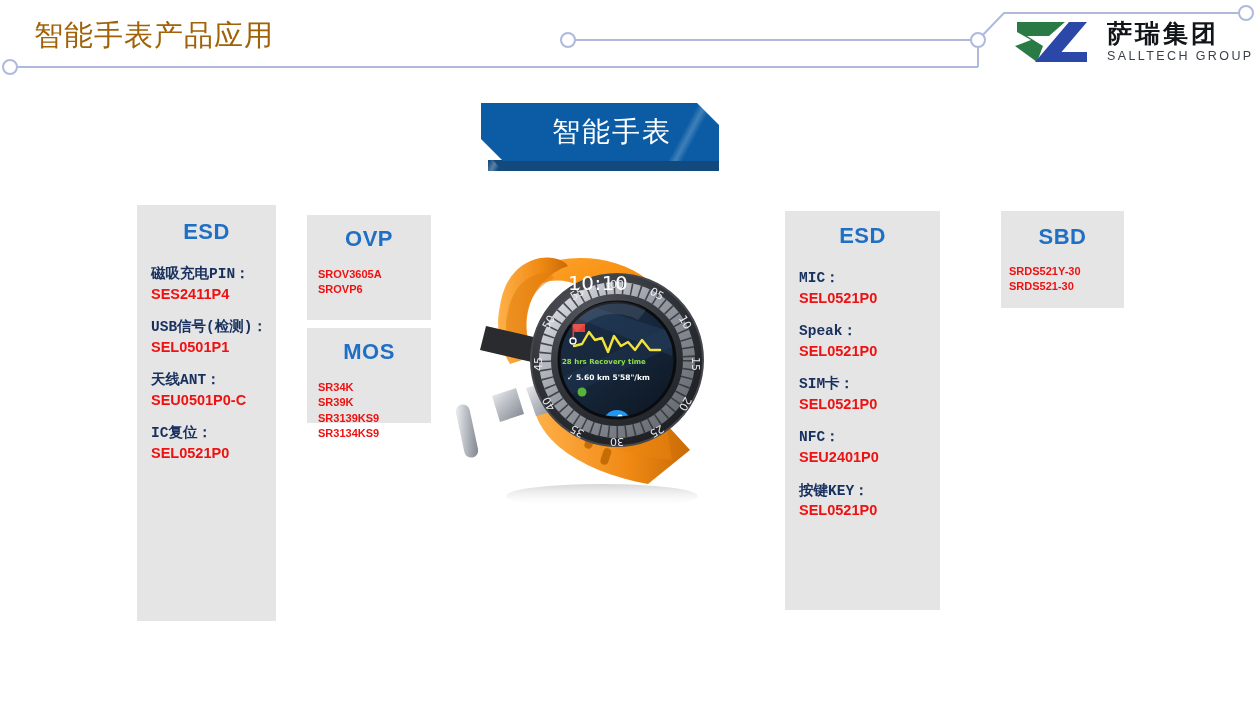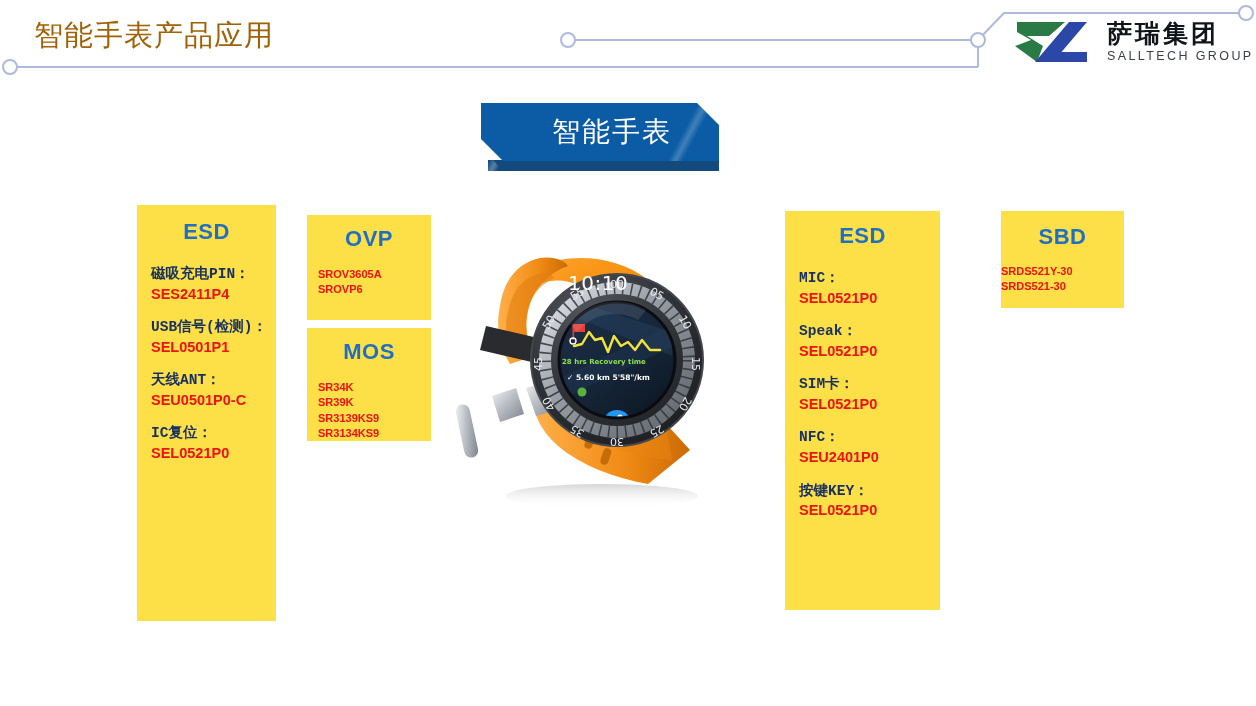--- a/index.html
+++ b/index.html
@@ -114,21 +114,21 @@
     box-sizing: border-box;
     color: #ffffff;
     font-size: 28px;
     letter-spacing: 2px;
     white-space: nowrap;
   }
 
   
   .panel {
     position: absolute;
-    background: #fde047;
+    background: #e5e5e5;
     box-sizing: border-box;
   }
   .panel-title {
     text-align: center;
     color: #1f6fc4;
     font-size: 22px;
     font-weight: bold;
     letter-spacing: 0.5px;
   }
   .panel-body {
@@ -160,31 +160,31 @@
   }
 
   #panel-esd-left { left: 137px; top: 205px; width: 139px; height: 416px; }
   #panel-esd-left .panel-title { margin-top: 14px; }
   #panel-esd-left .panel-body { margin-top: 20px; }
 
   #panel-ovp { left: 307px; top: 215px; width: 124px; height: 105px; }
   #panel-ovp .panel-title { margin-top: 11px; }
   #panel-ovp .panel-body { margin-top: 15px; padding-left: 11px; }
 
-  #panel-mos { left: 307px; top: 328px; width: 124px; height: 113px; }
+  #panel-mos { left: 307px; top: 328px; width: 124px; height: 95px; }
   #panel-mos .panel-title { margin-top: 11px; }
   #panel-mos .panel-body { margin-top: 15px; padding-left: 11px; }
 
   #panel-esd-right { left: 785px; top: 211px; width: 155px; height: 399px; }
   #panel-esd-right .panel-title { margin-top: 12px; }
   #panel-esd-right .panel-body { margin-top: 20px; }
 
   #panel-sbd { left: 1001px; top: 211px; width: 123px; height: 97px; }
   #panel-sbd .panel-title { margin-top: 13px; }
-  #panel-sbd .panel-body { margin-top: 14px; padding-left: 0; }
+  #panel-sbd .panel-body { margin-top: 14px; padding-left: 8px; }
 
   
   #watch-figure {
     position: absolute;
     left: 442px;
     top: 228px;
     width: 290px;
     height: 295px;
   }
   #watch-svg { display: block; width: 290px; height: 295px; }

